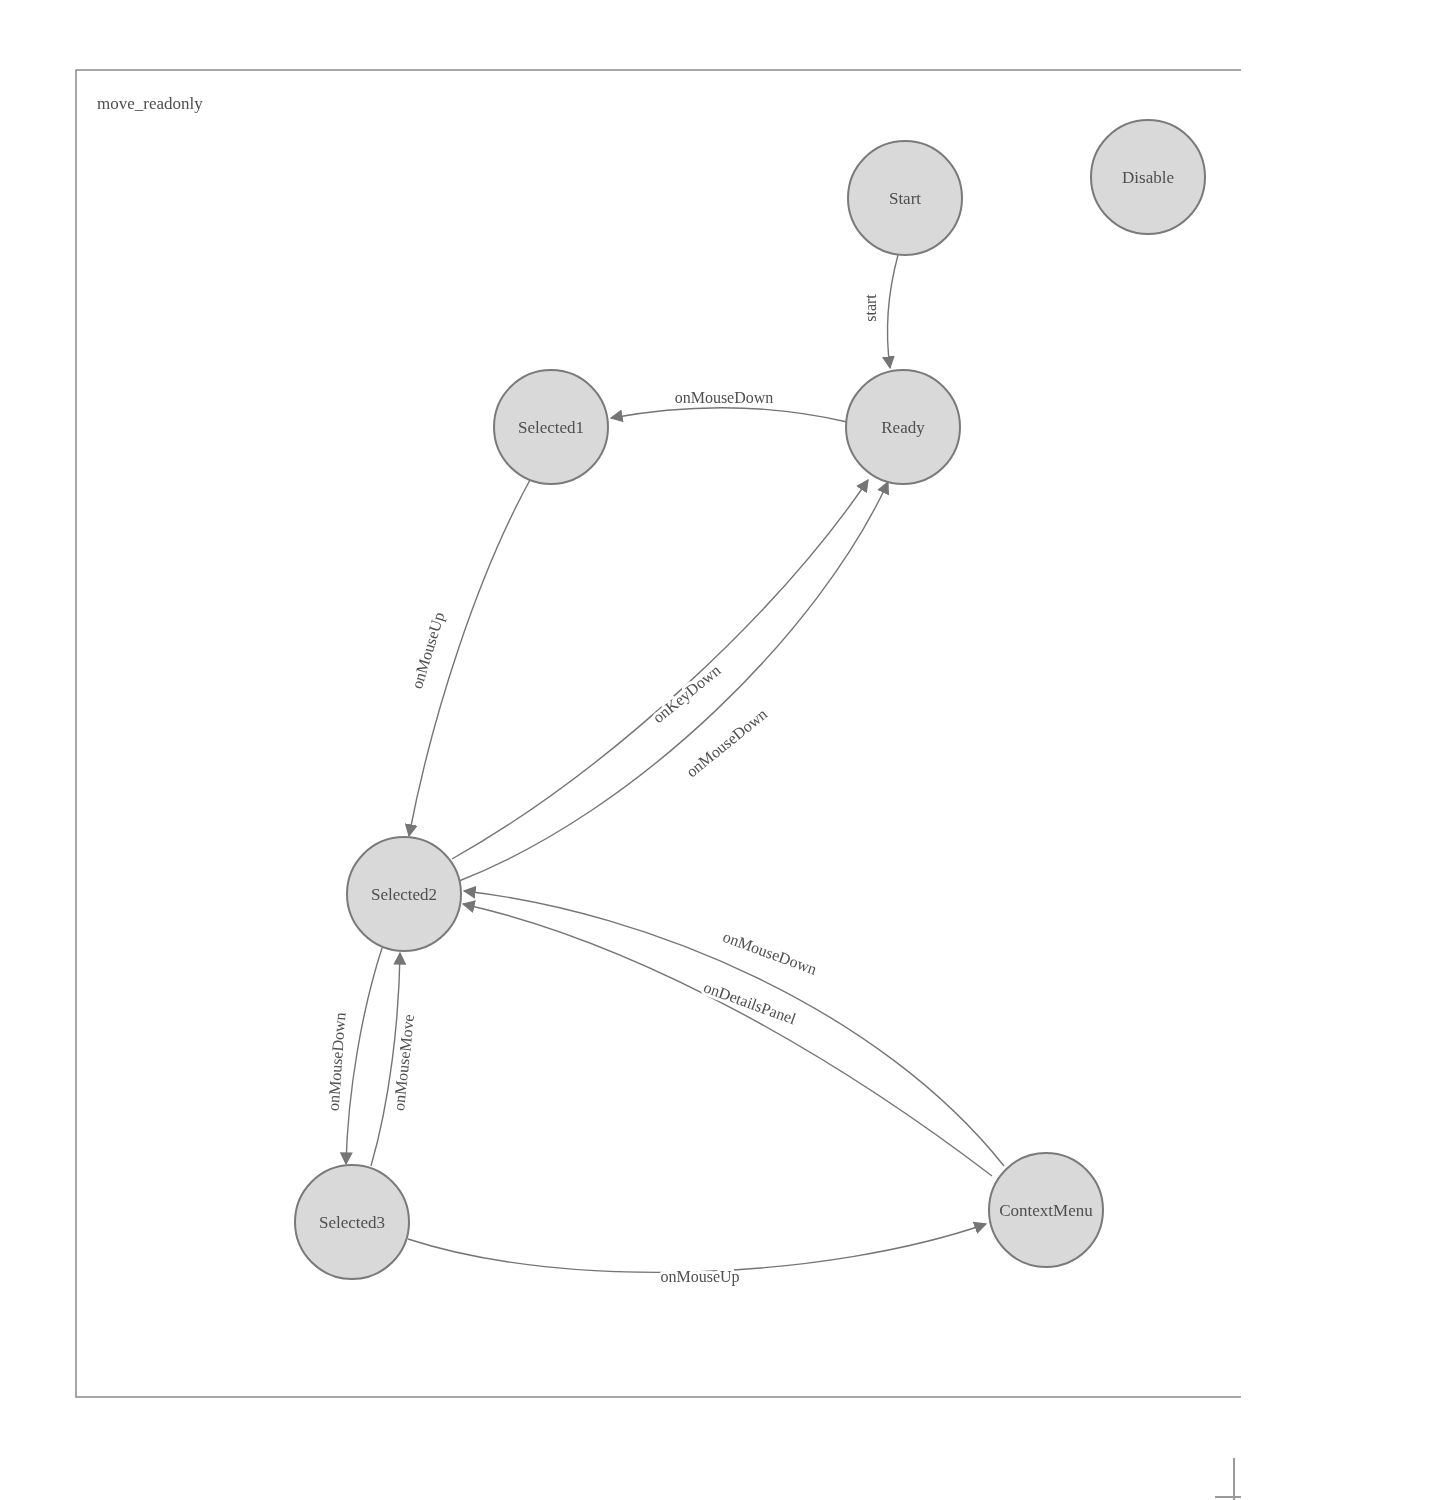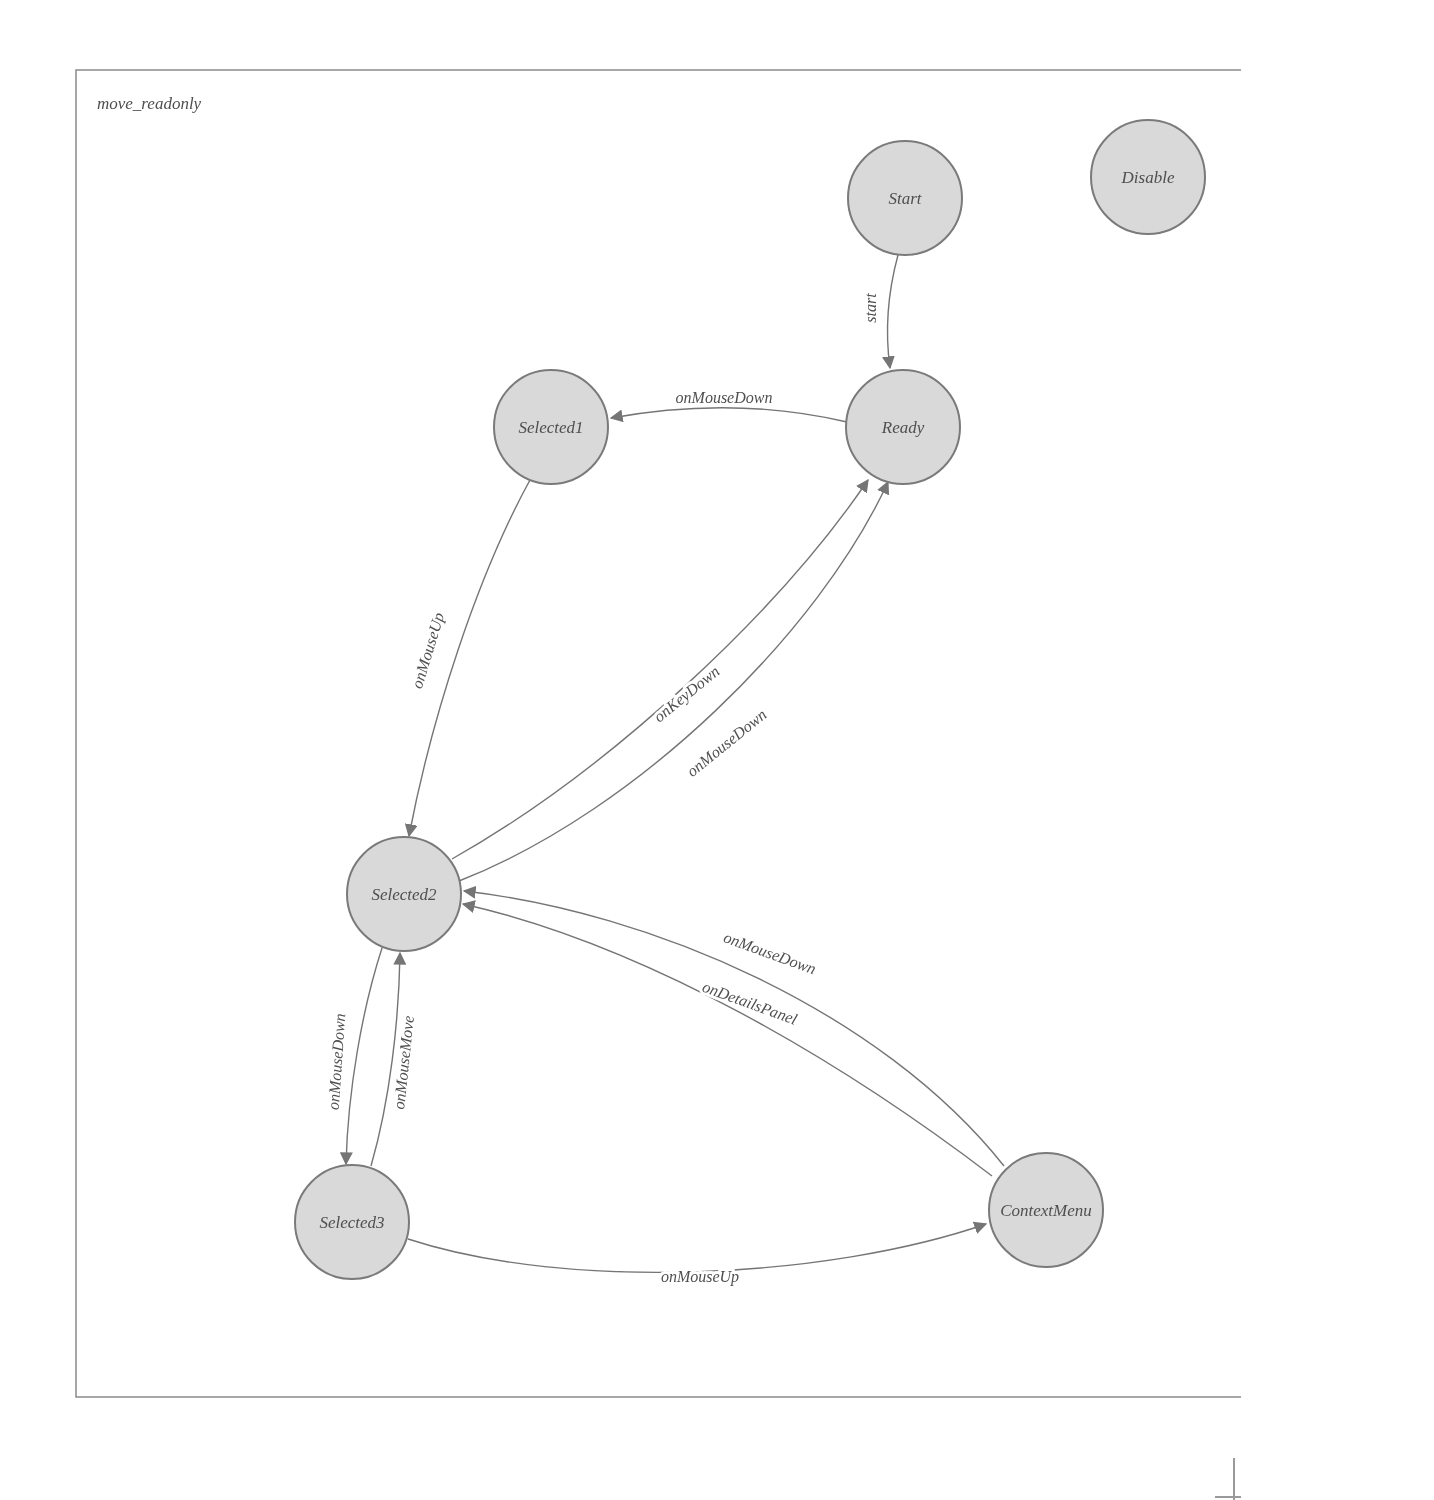--- a/index.html
+++ b/index.html
@@ -3,21 +3,20 @@
 <meta charset="utf-8">
 <style>
   html, body { margin: 0; padding: 0; background: #ffffff; }
   .stage {
     position: relative;
     width: 1241px;
     height: 1500px;
     background: var(--background, #fff);
     font-family: "Liberation Serif", "DejaVu Serif", serif;
     overflow: hidden;
-    font-style: italic;
   }
   svg { position: absolute; left: 0; top: 0; }
   .frame { fill: #ffffff; stroke: var(--border); stroke-width: 1.5; }
   .diagram-title { font-size: 17px; fill: var(--text); }
   .node { fill: var(--node_fill); stroke: var(--node_stroke); stroke-width: 2; }
   .node-label {
     font-size: 17px;
     fill: var(--text);
     text-anchor: middle;
   }

